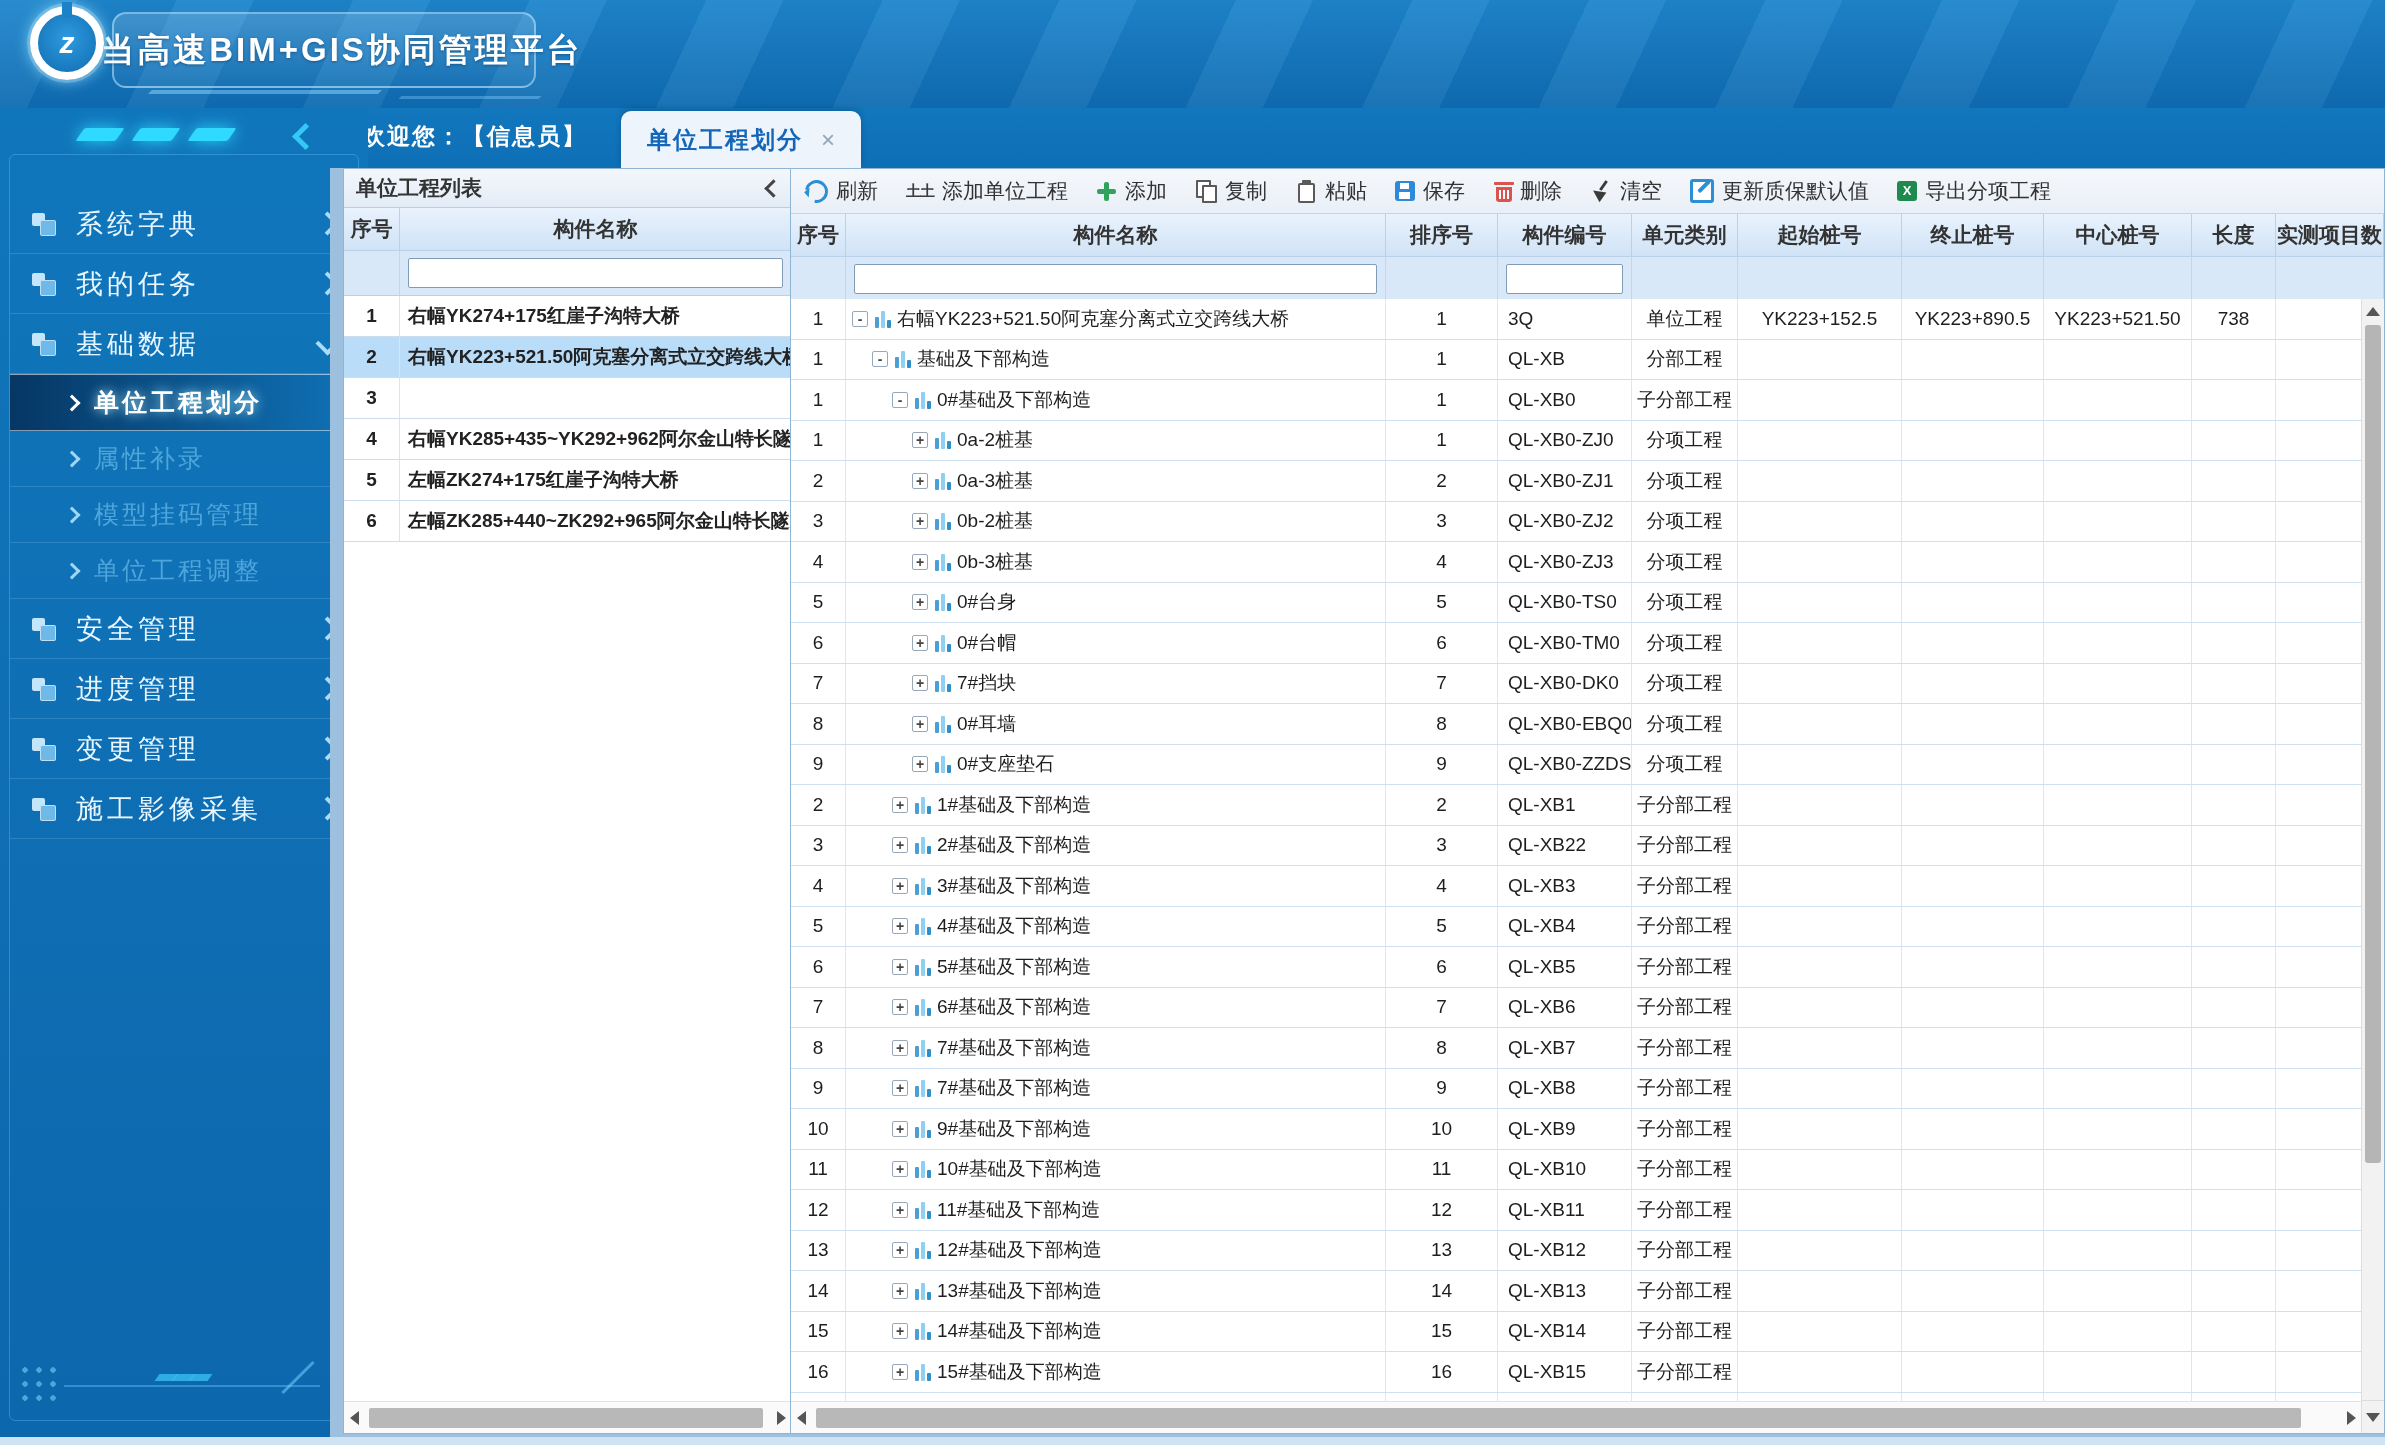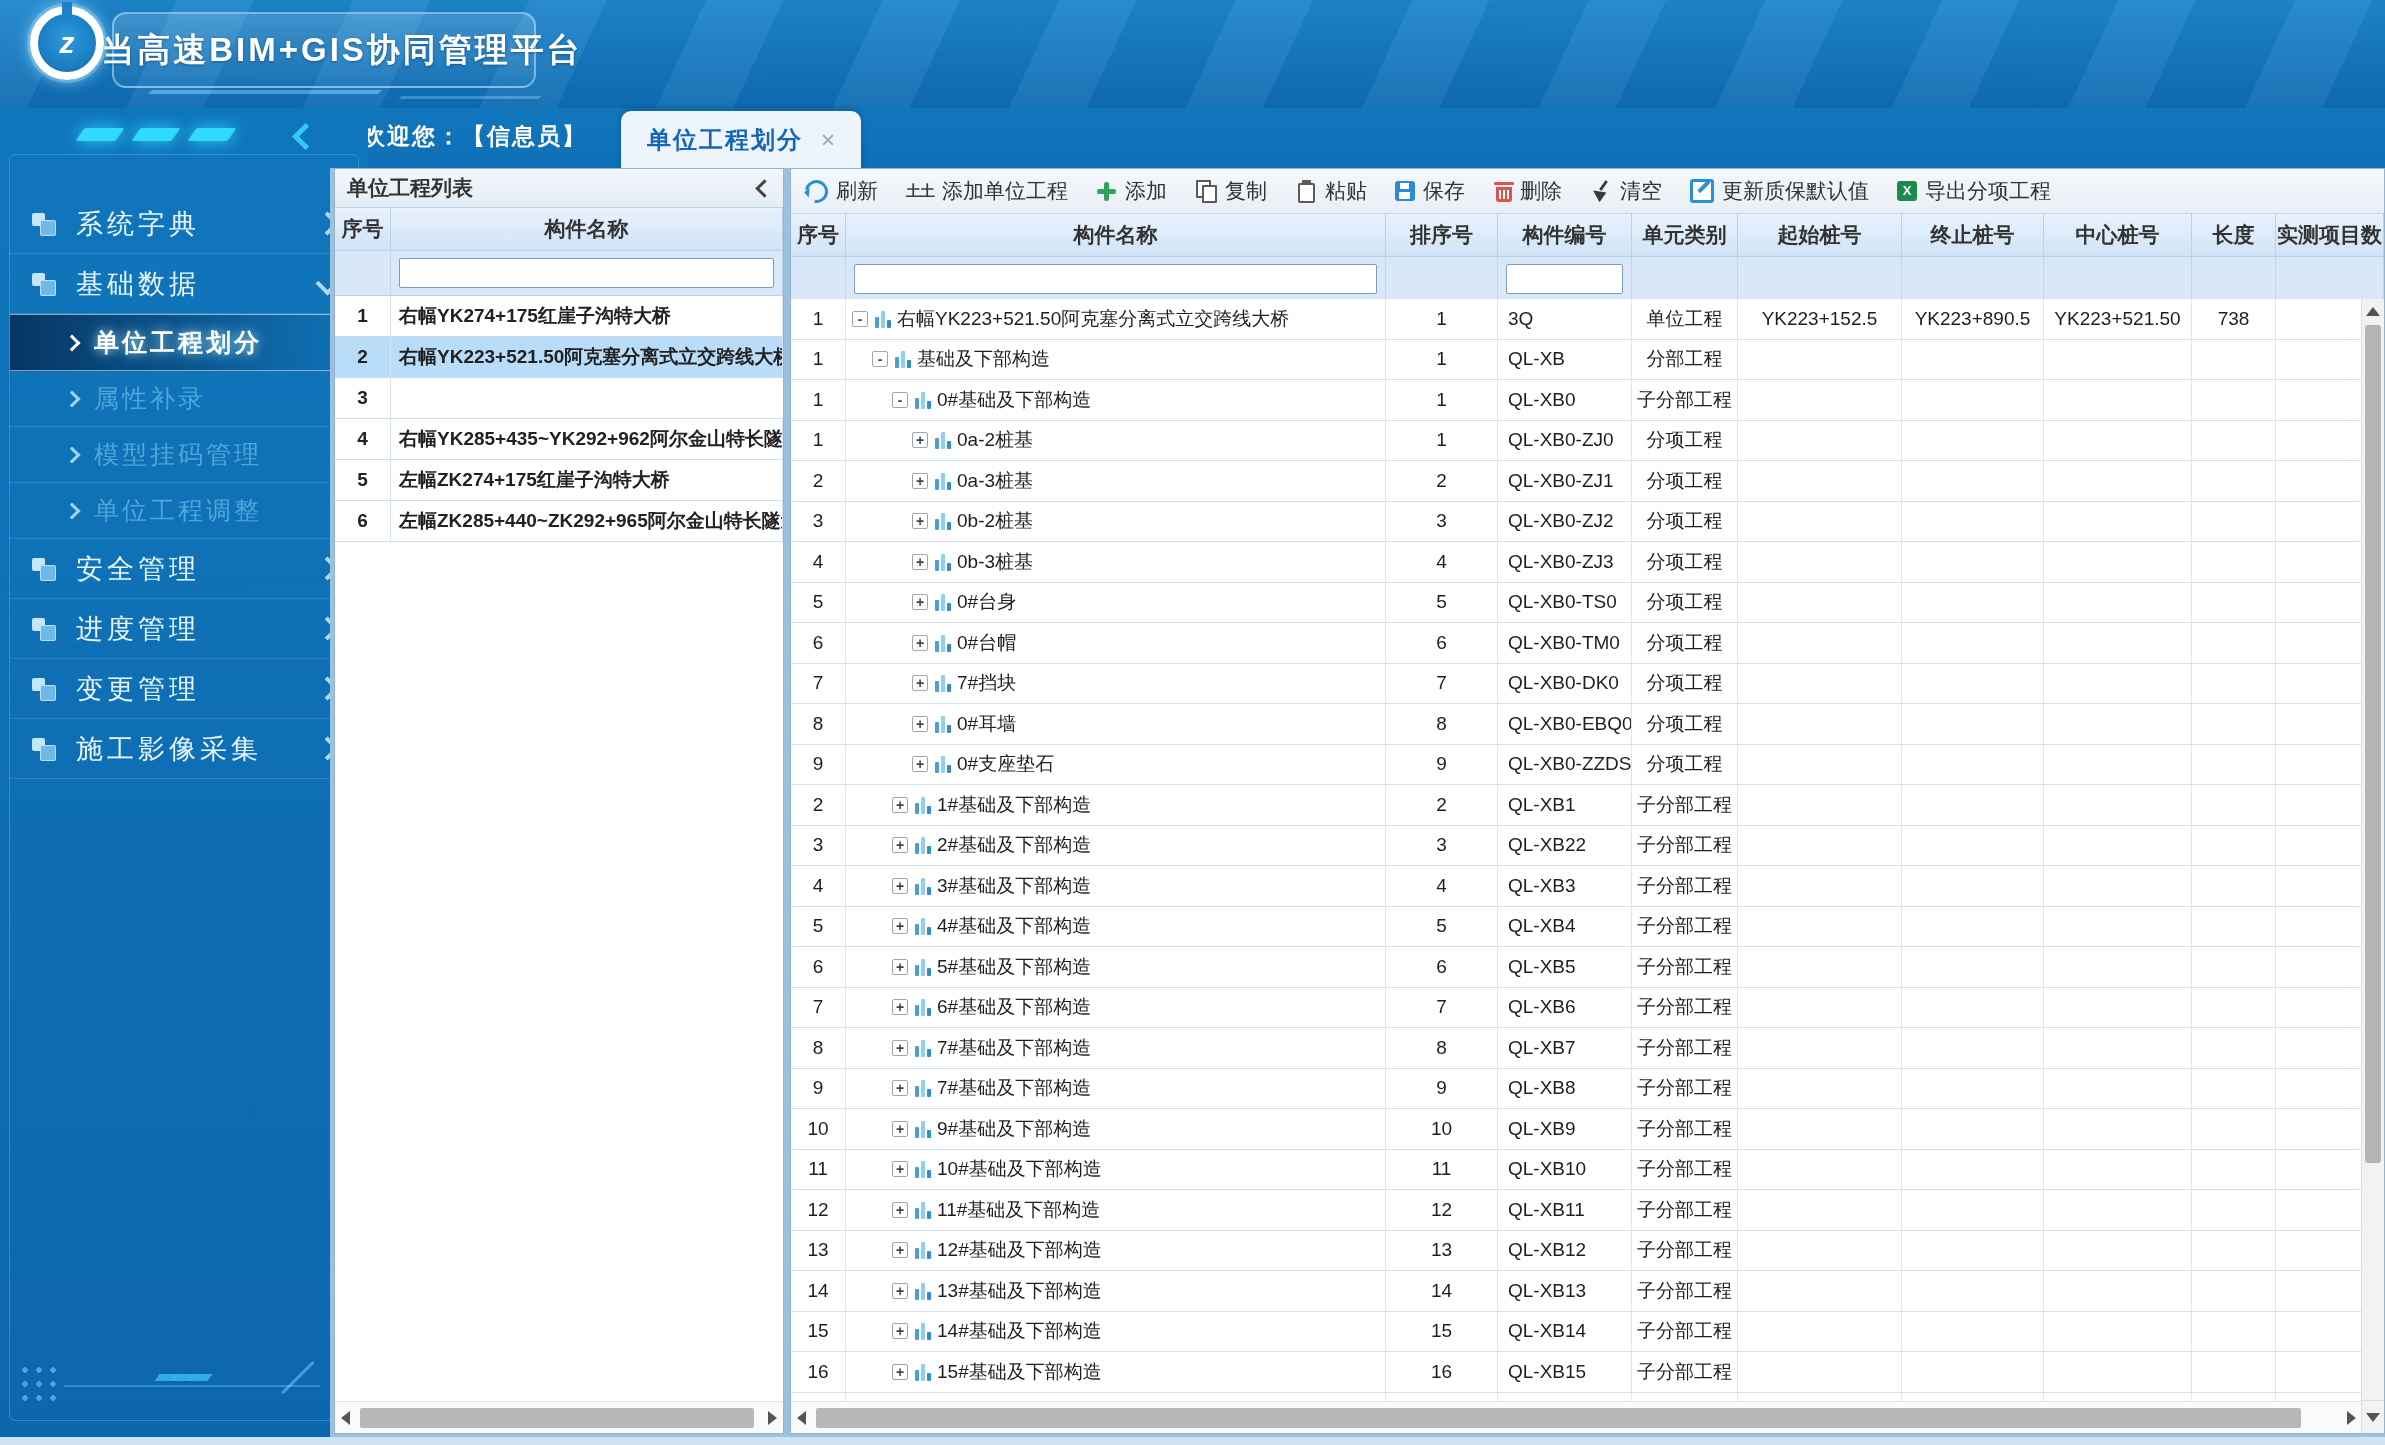--- a/index.html
+++ b/index.html
@@ -60,21 +60,21 @@
   .active .sub-arrow{border-color:#fff}
   .bdecor{position:absolute;bottom:30px;left:18px;right:18px;height:60px;pointer-events:none}
   .bdecor .line{position:absolute;bottom:20px;left:14%;right:9%;height:2px;background:rgba(100,190,250,.45)}
   .bdecor .diag{position:absolute;right:9%;bottom:28px;width:44px;height:3px;background:rgba(120,205,255,.55);transform:rotate(-45deg)}
   .bdecor .dash{position:absolute;bottom:26px;width:19px;height:7px;background:#37b9ee;transform:skewX(-35deg);opacity:.85}
   .bdecor .dots{position:absolute;left:0;bottom:2px;width:42px;height:42px;
     background-image:radial-gradient(rgba(130,215,255,.55) 2.5px,transparent 3px);background-size:14px 14px}
   
   .content{position:absolute;left:330px;top:168px;right:0;bottom:8px;background:#9cc0de}
   .panel{position:absolute;background:#fff;border:1px solid #8fb4d4;box-sizing:border-box;overflow:hidden}
-  .left-panel{left:4px;top:0;width:450px;bottom:3px}
+  .left-panel{left:13px;top:0;width:450px;bottom:3px}
   .main-panel{left:460px;top:0;right:0;bottom:3px}
   .lp-head{height:38px;background:linear-gradient(#f3f7fc,#e3ecf6);border-bottom:1px solid #b9cfe4;
     display:flex;align-items:center;padding:0 12px;font-size:21px;font-weight:700;color:#333}
   .collapse-chev{margin-left:auto;width:10px;height:10px;border-left:3px solid #444;border-bottom:3px solid #444;transform:rotate(45deg)}
   .colhead{display:flex;height:42px;background:linear-gradient(#e9f2fd,#d0e3f6);border-bottom:1px solid #b9d2ea}
   .hc{display:flex;align-items:center;justify-content:center;font-size:21px;font-weight:700;color:#333;
     border-right:1px solid #b9d2ea;box-sizing:border-box;flex:none;overflow:hidden;white-space:nowrap}
   .filterrow{display:flex;height:44px;background:#d9e8f8;border-bottom:1px solid #b9d2ea}
   .fc{flex:none;border-right:1px solid #c3d7ec;box-sizing:border-box;display:flex;align-items:center}
   .fc input{width:100%;height:28px;margin:0 8px;border:1px solid #7f9db9;border-radius:2px;font-size:18px;padding:0 6px;background:#fff}
@@ -174,20 +174,25 @@
     </div>
   <div class="frame"></div>
   <div class="menu" id="sidebar-menu">
       <div class="menu-item">
         <span class="folder-icon"></span>
         <span>系统字典</span>
         <span class="chev right"></span>
       </div>
       <div class="menu-item">
         <span class="folder-icon"></span>
+        <span>我的任务</span>
+        <span class="chev right"></span>
+      </div>
+      <div class="menu-item">
+        <span class="folder-icon"></span>
         <span>基础数据</span>
         <span class="chev down"></span>
       </div>
       <div class="menu-item sub active">
         <span class="sub-arrow"></span>
         <span>单位工程划分</span>
       </div>
       <div class="menu-item sub dim">
         <span class="sub-arrow"></span>
         <span>属性补录</span>

